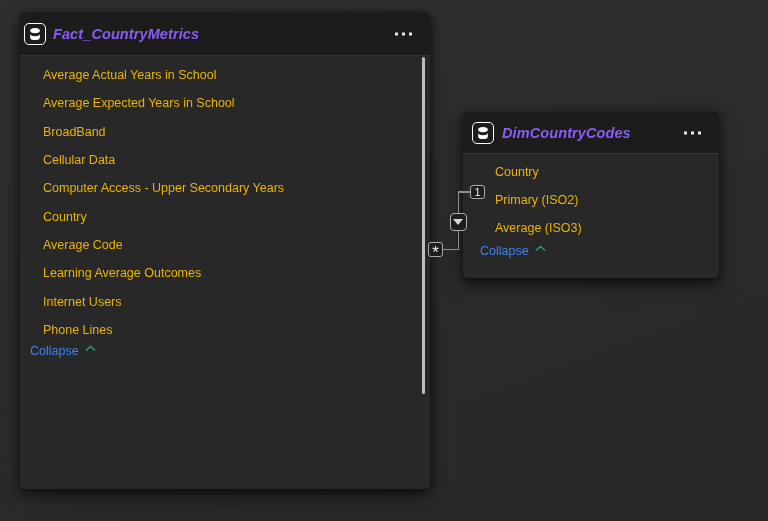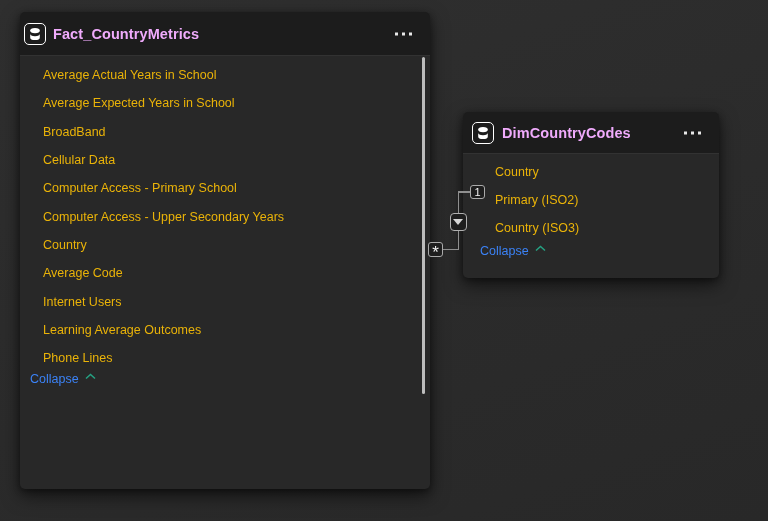--- a/index.html
+++ b/index.html
@@ -25,22 +25,22 @@
     border-radius:5px 5px 0 0;
     position:relative;
   }
   .tbl-icon {
     width:22px; height:22px;
     border:1.6px solid #ffffff; border-radius:5px;
     display:flex; align-items:center; justify-content:center;
     flex:0 0 auto;
   }
   .card-title {
-    color:#f0abfc; font-weight:700; font-size:14.5px;
-    white-space:nowrap; letter-spacing:.1px;
+    color:#8b5cf6; font-weight:700; font-size:14.5px;
+    white-space:nowrap; letter-spacing:.1px;font-style:italic;
   }
   .more-btn {
     position:absolute; right:14px; top:50%; transform:translateY(-50%);
     background:none; border:none; cursor:pointer;
     display:flex; gap:4px; padding:4px;
   }
   .more-btn i { width:3px; height:3px; background:#e8e8e8; display:block; }
 
   .card-body { position:relative; }
   .field-row {
@@ -137,26 +137,25 @@
         <i></i>
         <i></i>
         <i></i>
       </button>
   </div>
   <div class="card-body">
     <div class="field-row">Average Actual Years in School</div>
     <div class="field-row">Average Expected Years in School</div>
     <div class="field-row">BroadBand</div>
     <div class="field-row">Cellular Data</div>
-    <div class="field-row">Computer Access - Primary School</div>
     <div class="field-row">Computer Access - Upper Secondary Years</div>
     <div class="field-row">Country</div>
     <div class="field-row">Average Code</div>
+    <div class="field-row">Learning Average Outcomes</div>
     <div class="field-row">Internet Users</div>
-    <div class="field-row">Learning Average Outcomes</div>
     <div class="field-row">Phone Lines</div>
     <div class="collapse-row">
       <span>Collapse</span>
       <svg width="11" height="7" viewBox="0 0 11 7">
         <polyline points="1,5.5 5.5,1.5 10,5.5" fill="none" stroke="#25a182" stroke-width="1.5"></polyline>
       </svg>
     </div>
   </div>
   <div class="scroll-thumb"></div>
 </div>
@@ -172,21 +171,21 @@
     <span class="card-title">DimCountryCodes</span>
     <button class="more-btn">
         <i></i>
         <i></i>
         <i></i>
       </button>
   </div>
   <div class="card-body">
     <div class="field-row">Country</div>
     <div class="field-row">Primary (ISO2)</div>
-    <div class="field-row">Country (ISO3)</div>
+    <div class="field-row">Average (ISO3)</div>
     <div class="collapse-row">
       <span>Collapse</span>
       <svg width="11" height="7" viewBox="0 0 11 7">
         <polyline points="1,5.5 5.5,1.5 10,5.5" fill="none" stroke="#25a182" stroke-width="1.5"></polyline>
       </svg>
     </div>
   </div>
 </div>
 
 </body></html>

